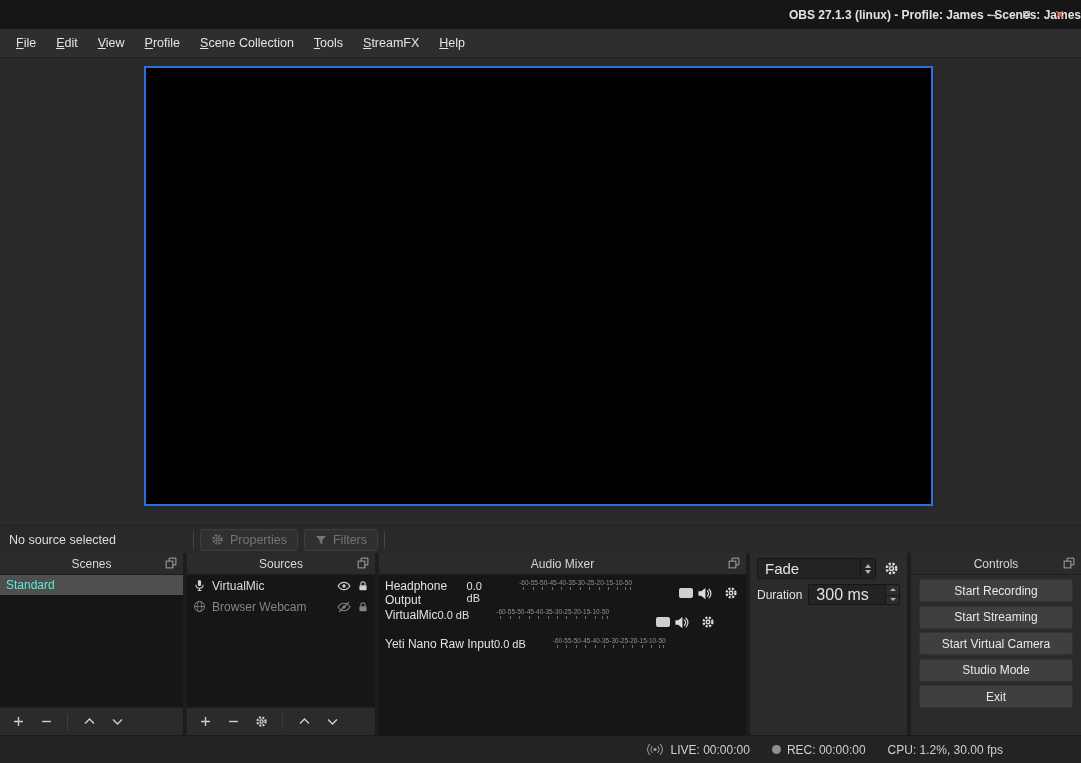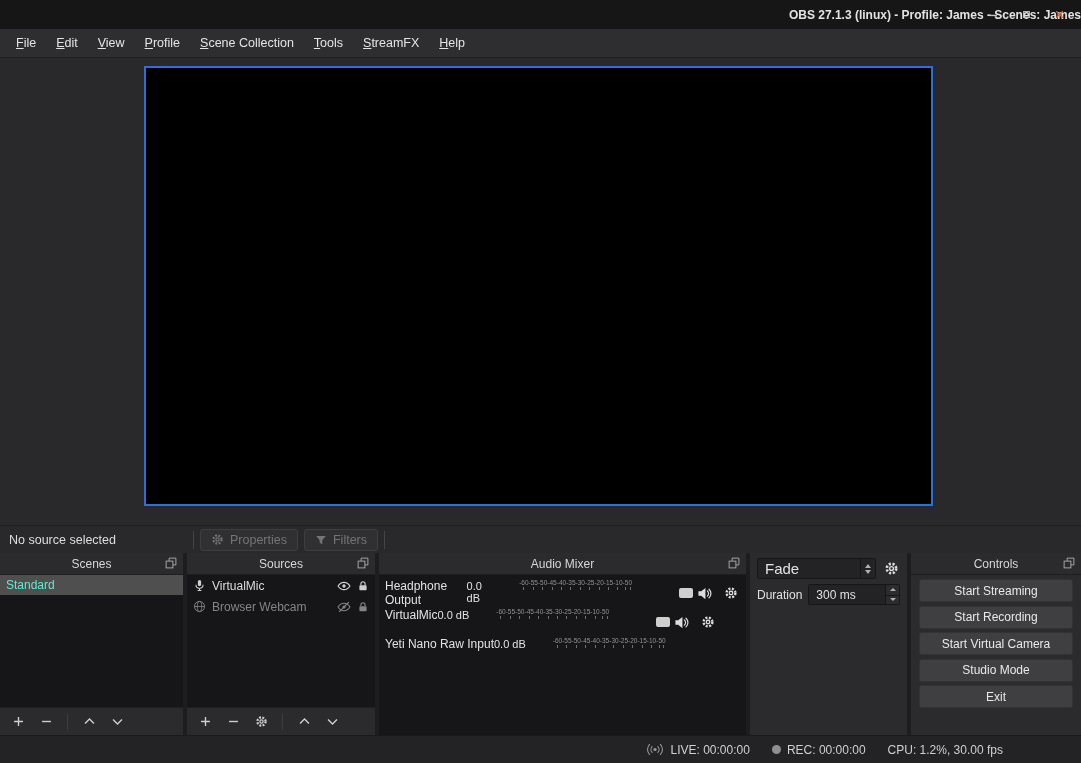--- a/index.html
+++ b/index.html
@@ -70,21 +70,21 @@
 
   
   .trans-body { padding:5px 7px; display:flex; flex-direction:column; gap:5px; }
   .trow { display:flex; align-items:center; gap:6px; }
   .combo { flex:1 1 auto; height:21px; background:#232325; border:1px solid #161616; border-radius:2px; display:flex; align-items:center; padding-left:7px; font-size:15px; color:#e2e2e2; }
   .combo-arrows { margin-left:auto; width:15px; align-self:stretch; border-left:1px solid #161616; display:flex; flex-direction:column; align-items:center; justify-content:center; gap:2px; }
   .arr-up { width:0; height:0; border-left:3.5px solid transparent; border-right:3.5px solid transparent; border-bottom:4px solid #b0b0b0; }
   .arr-down { width:0; height:0; border-left:3.5px solid transparent; border-right:3.5px solid transparent; border-top:4px solid #b0b0b0; }
   .dur-label { font-size:12px; color:#e0e0e0; }
   .spinbox { flex:1 1 auto; height:21px; background:#232325; border:1px solid #161616; border-radius:2px; display:flex; align-items:stretch; }
-  .spin-val { flex:1 1 auto; padding-left:7px; font-size:12px; display:flex; align-items:center; }
+  .spin-val { flex:1 1 auto; padding-left:7px; font-size:16px; display:flex; align-items:center; }
   .spin-btns { width:14px; border-left:1px solid #161616; display:flex; flex-direction:column; }
   .spin-btns button { flex:1 1 50%; display:flex; align-items:center; justify-content:center; background:#2c2c2e; }
   .spin-btns button + button { border-top:1px solid #161616; }
   .spin-btns .arr-up { border-bottom-width:3.5px; border-left-width:3px; border-right-width:3px; }
   .spin-btns .arr-down { border-top-width:3.5px; border-left-width:3px; border-right-width:3px; }
 
   
   .ctl-body { padding:4px 8px 0; display:flex; flex-direction:column; gap:3.5px; }
   .ctl-btn { flex:0 0 23px; background:#3f3f41; border:1px solid #333335; border-radius:2.5px; font-size:12px; color:#e8e8e8; display:flex; align-items:center; justify-content:center; }
 
@@ -519,22 +519,22 @@
   <section class="dock" style="flex:1 1 auto">
     <header>
       <span>Controls</span>
       <span class="popout">
           <svg width="12" height="12">
             <use href="#i-popout"></use>
           </svg>
         </span>
     </header>
     <div class="ctl-body">
+      <button class="ctl-btn">Start Recording</button>
       <button class="ctl-btn">Start Streaming</button>
-      <button class="ctl-btn">Start Recording</button>
       <button class="ctl-btn">Start Virtual Camera</button>
       <button class="ctl-btn">Studio Mode</button>
       <button class="ctl-btn">Exit</button>
     </div>
   </section>
 
 </div>
 
 <footer class="statusbar">
   <span class="sb-group">

